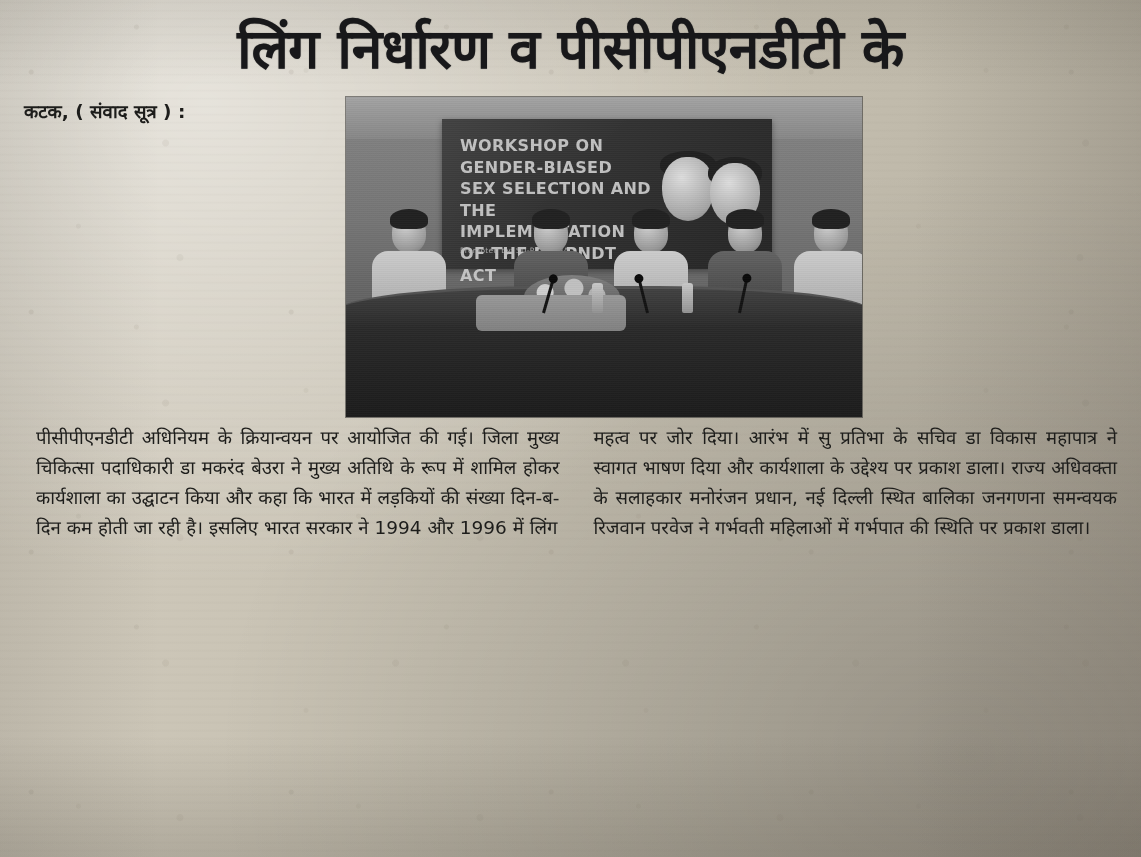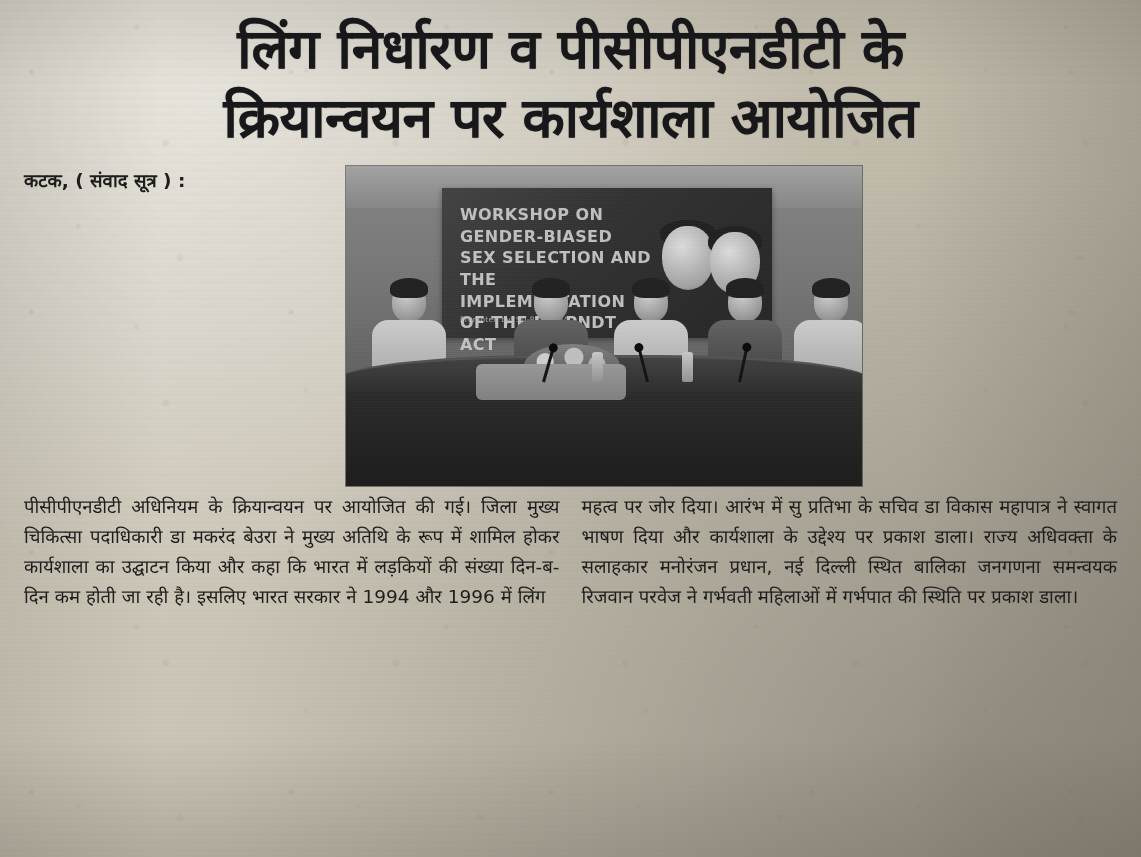--- a/index.html
+++ b/index.html
@@ -258,34 +258,33 @@
     background-image: repeating-linear-gradient(
       0deg, rgba(255,255,255,.06) 0 1px, rgba(0,0,0,.06) 1px 2px);
   }
 
   
   .lower {
     display: flex;
     gap: 22px;
     margin-top: 6px;
   }
-  .lower .col { width: 546px; }
+  .lower .col { width: 546px; margin-left: 12px; }
 </style>
 </head>
 <body>
 
 <div id="clipping">
   <div id="grain"></div>
   <div id="streaks"></div>
 
   <div id="content">
 
     <h1 class="headline">
       <span class="line l1">लिंग निर्धारण व पीसीपीएनडीटी के</span>
-      <span class="line l2">क्रियान्वयन पर कार्यशाला आयोजित</span>
     </h1>
 
     <div class="cols">
 
       <div class="col left">
         <p class="lead">कटक, ( संवाद सूत्र ) :</p>
       </div>
 
       <div class="photo-wrap">
         <div class="photo">

